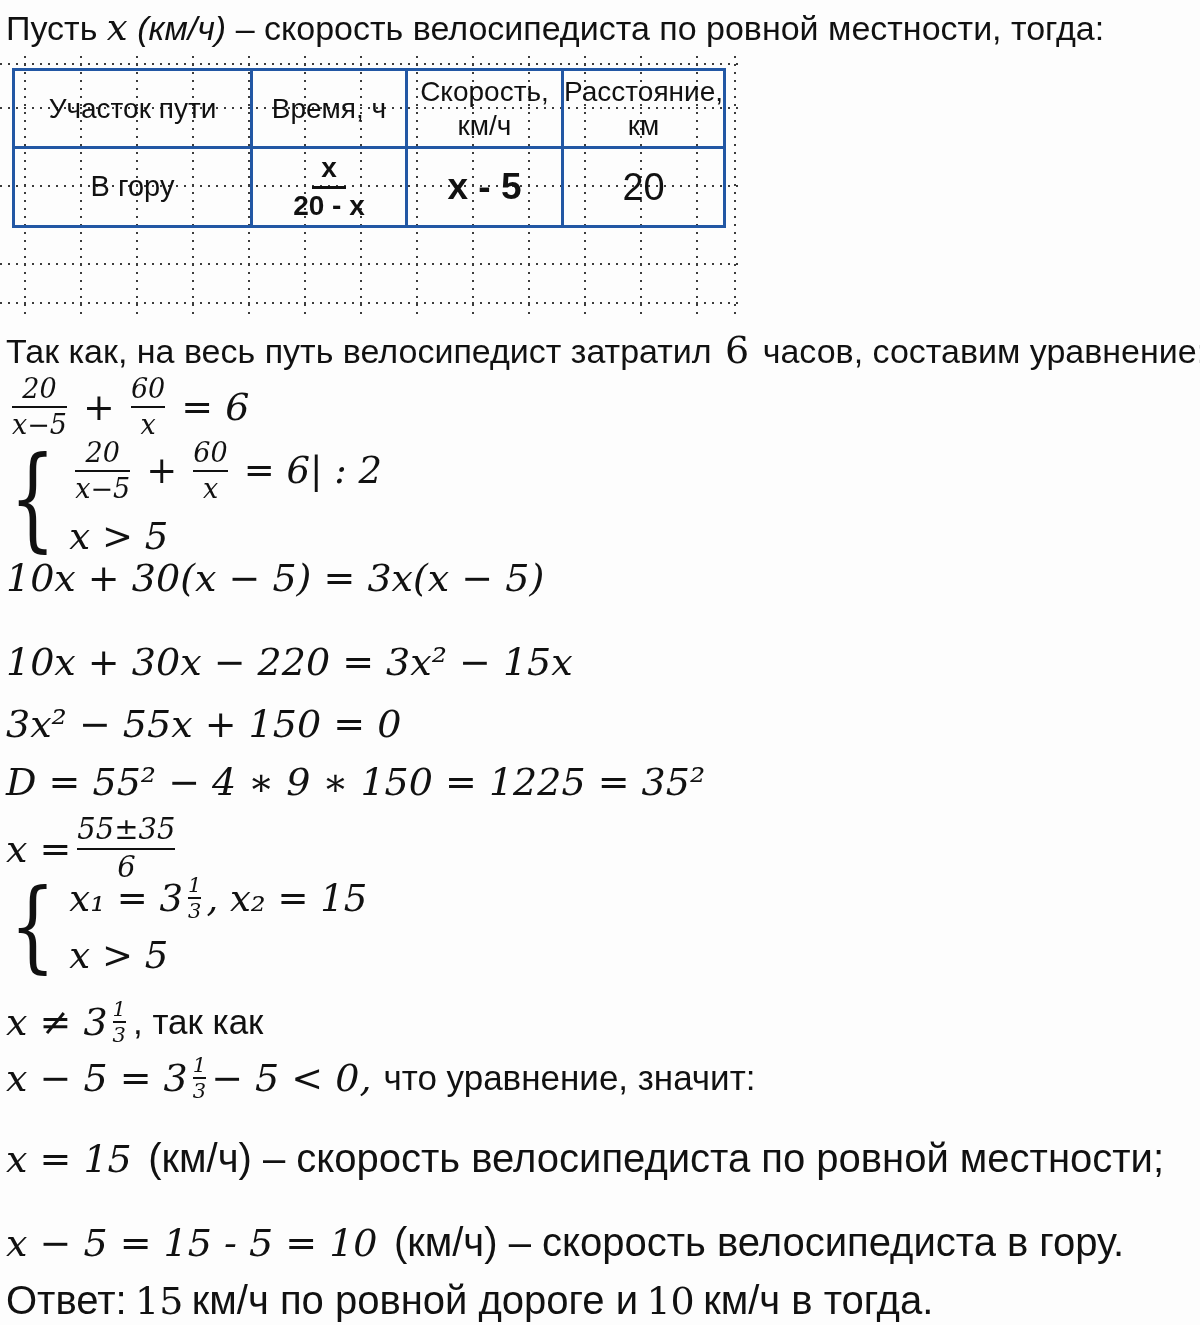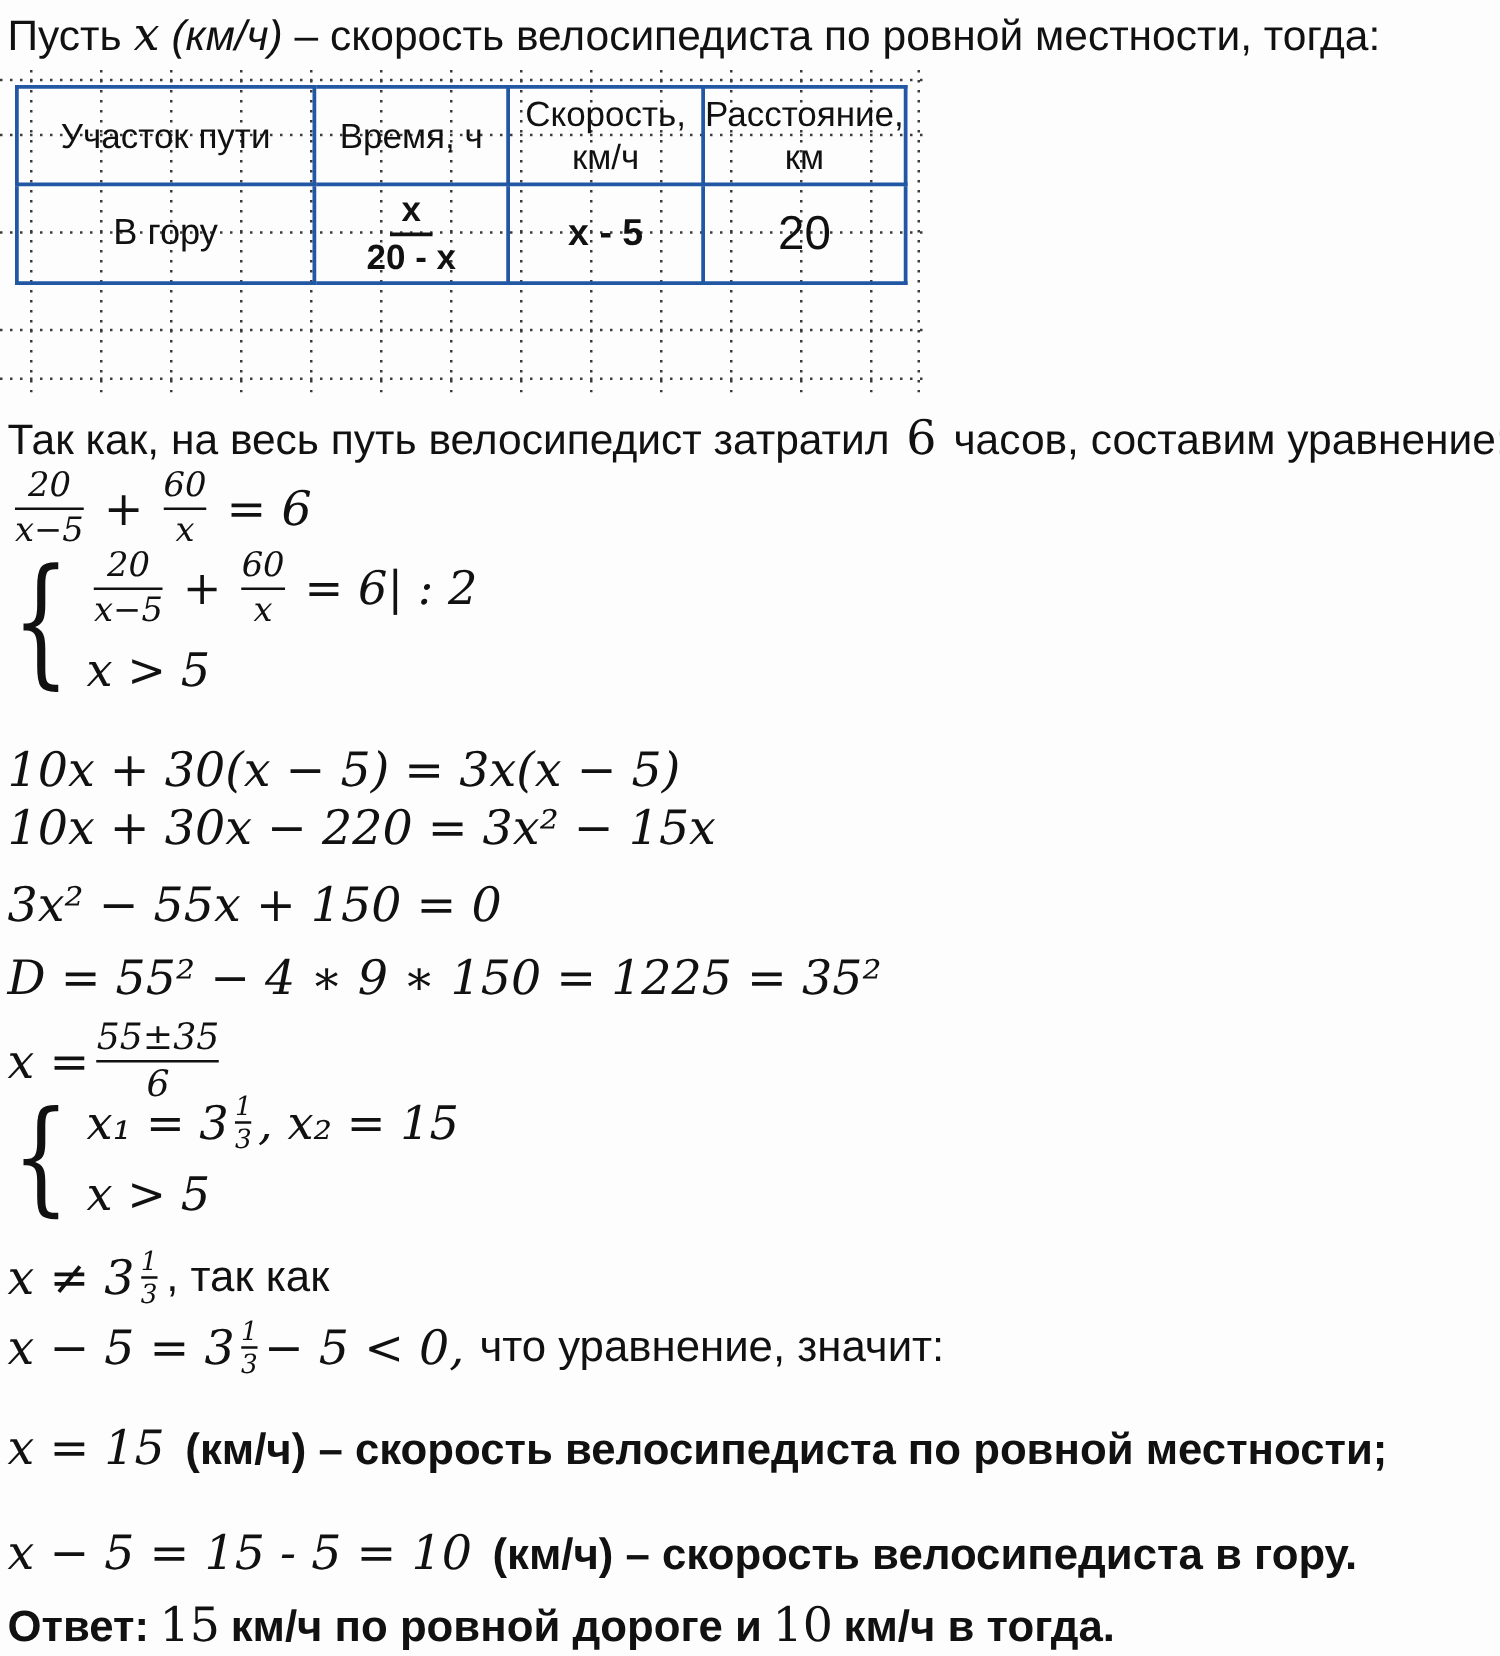--- a/index.html
+++ b/index.html
@@ -36,28 +36,28 @@
 
   
   .grid-svg{position:absolute;left:0;top:56px;}
   table.route{
     position:absolute;left:12px;top:68px;border-collapse:collapse;table-layout:fixed;
     background:transparent;
   }
   table.route td{border:3px solid #2257a4;text-align:center;vertical-align:middle;padding:0;}
   .hcell{font-size:28px;line-height:1.18;white-space:pre-line;}
   .lblcell{font-size:29px;line-height:1.15;white-space:pre-line;}
-  .mcell{font-weight:bold;font-size:30px;}
+  .mcell{font-weight:bold;font-size:37px;}
   .dcell{font-size:38px;}
   .tfrac{display:inline-flex;flex-direction:column;align-items:center;line-height:1.02;font-weight:bold;font-size:28px;}
   .tfrac .bar{width:34px;border-top:3px solid #111;margin:3px 0;height:0;}
 
   .res-line{position:absolute;left:6px;white-space:nowrap;}
   .res-line .math{font-size:38px;}
-  .res-line .plain{font-size:35px;margin-left:12px;font-weight:bold;}
+  .res-line .plain{font-size:40px;margin-left:12px;}
   .ans .plain{margin-left:0;}
   .ans .snum{font-family:"DejaVu Serif",serif;font-size:38px;padding:0 4px;}
 </style>
 </head>
 <body>
 
 <div class="page">
 
   <div class="abs txtline" style="top:6px;">
     <span>Пусть</span>
@@ -156,21 +156,21 @@
           <span>60</span>
           <span class="bar"></span>
           <span>x</span>
         </span>
         <span class="rhs">= 6| : 2</span>
       </span>
       <span class="sys-row">x &gt; 5</span>
     </span>
   </div>
 
-  <div class="mline" style="top:594px;text-align:right;">10x + 30(x − 5) = 3x(x − 5)</div>
+  <div class="mline" style="top:556px;text-align:right;">10x + 30(x − 5) = 3x(x − 5)</div>
   <div class="mline" style="top:640px;">10x + 30x − 220 = 3x² − 15x</div>
   <div class="mline" style="top:702px;">3x² − 55x + 150 = 0</div>
   <div class="mline" style="top:760px;">D = 55² − 4 ∗ 9 ∗ 150 = 1225 = 35²</div>
 
   <div class="mrow" style="top:814px;">
     <span>x =</span>
     <span class="frac" style="font-size:29px;">
       <span>55±35</span>
       <span class="bar"></span>
       <span>6</span>

